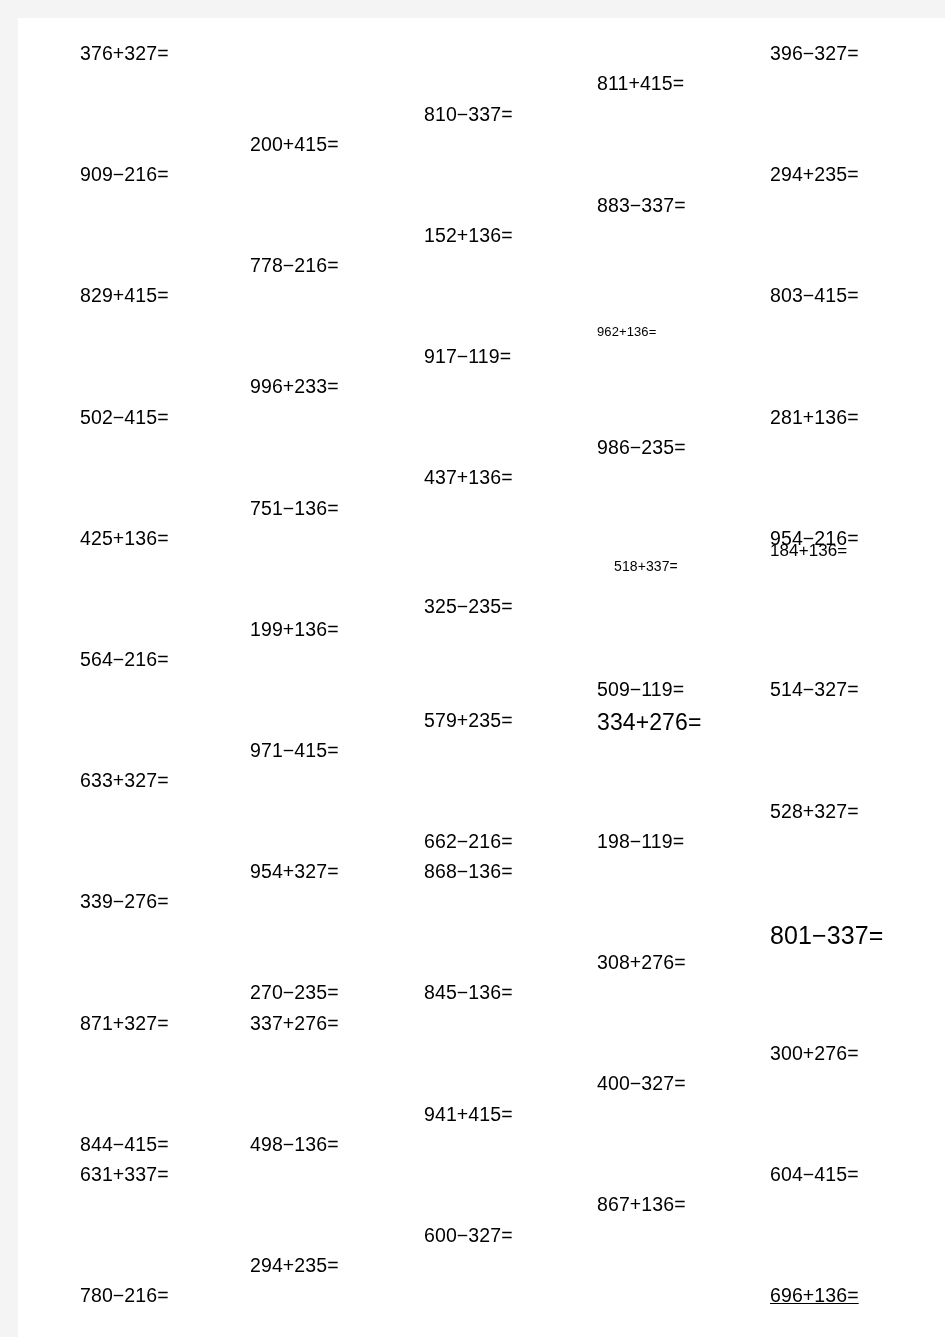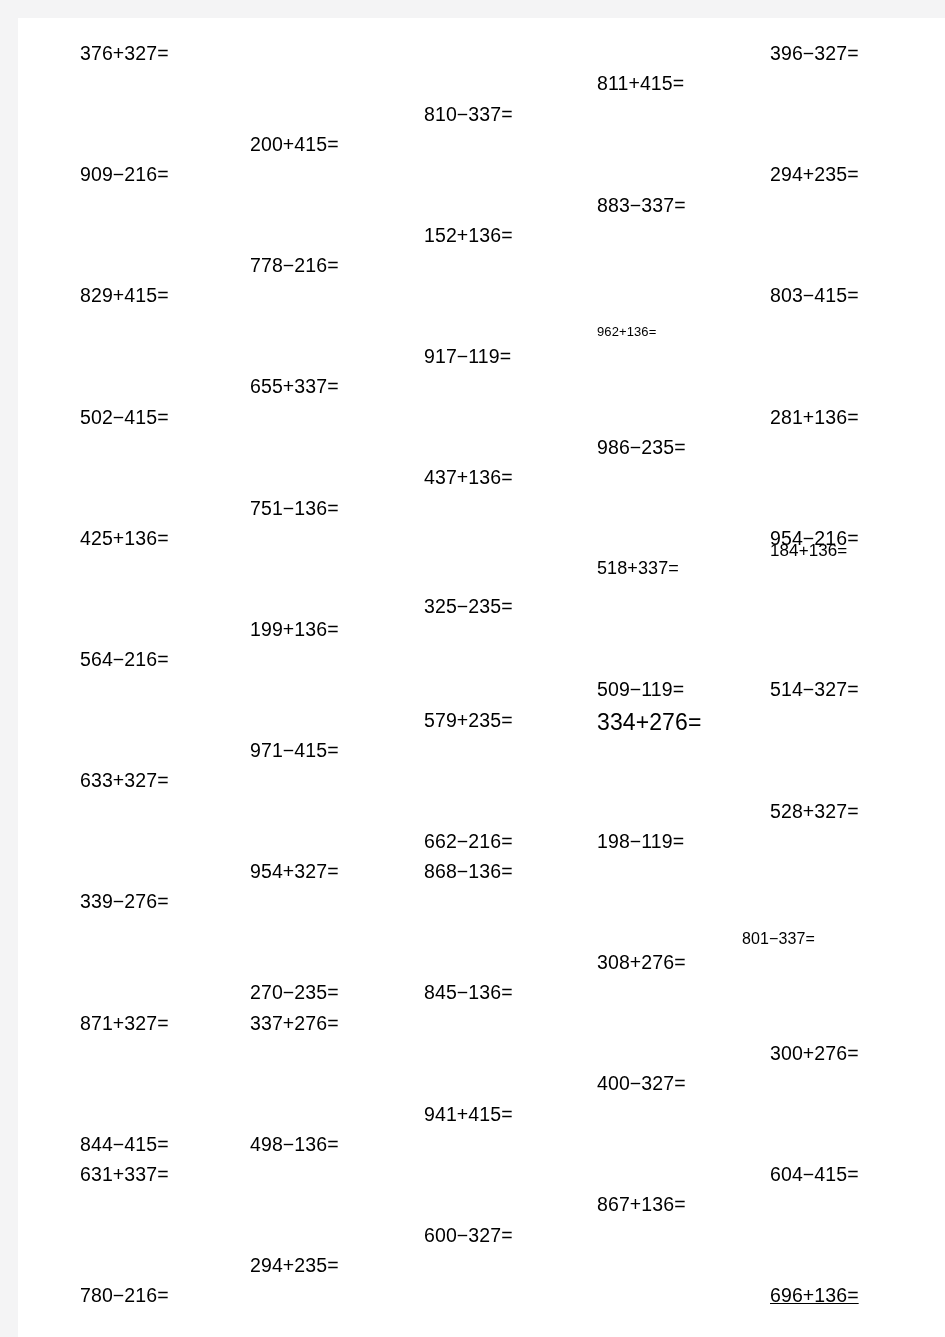--- a/index.html
+++ b/index.html
@@ -59,46 +59,46 @@
       <div class="problem" style="left: 232px; top: 116.9px; font-size: 19.5px;">200+415=</div>
       <div class="problem" style="left: 62px; top: 147.2px; font-size: 19.5px;">909−216=</div>
       <div class="problem" style="left: 752px; top: 147.2px; font-size: 19.5px;">294+235=</div>
       <div class="problem" style="left: 579px; top: 177.5px; font-size: 19.5px;">883−337=</div>
       <div class="problem" style="left: 406px; top: 207.8px; font-size: 19.5px;">152+136=</div>
       <div class="problem" style="left: 232px; top: 238.1px; font-size: 19.5px;">778−216=</div>
       <div class="problem" style="left: 62px; top: 268.4px; font-size: 19.5px;">829+415=</div>
       <div class="problem" style="left: 752px; top: 268.4px; font-size: 19.5px;">803−415=</div>
       <div class="problem" style="left: 579px; top: 298.7px; font-size: 13px; margin-top: 8px;">962+136=</div>
       <div class="problem" style="left: 406px; top: 329px; font-size: 19.5px;">917−119=</div>
-      <div class="problem" style="left: 232px; top: 359.3px; font-size: 19.5px;">655+337=</div>
+      <div class="problem" style="left: 232px; top: 359.3px; font-size: 19.5px;">996+233=</div>
       <div class="problem" style="left: 62px; top: 389.6px; font-size: 19.5px;">502−415=</div>
       <div class="problem" style="left: 752px; top: 389.6px; font-size: 19.5px;">281+136=</div>
       <div class="problem" style="left: 579px; top: 419.9px; font-size: 19.5px;">986−235=</div>
       <div class="problem" style="left: 406px; top: 450.2px; font-size: 19.5px;">437+136=</div>
       <div class="problem" style="left: 232px; top: 480.5px; font-size: 19.5px;">751−136=</div>
       <div class="problem" style="left: 62px; top: 510.8px; font-size: 19.5px;">425+136=</div>
       <div class="problem" style="left: 752px; top: 510.8px; font-size: 19.5px;">954−216=</div>
-      <div class="problem" style="left: 579px; top: 541.1px; font-size: 18px;">518+337=</div>
+      <div class="problem" style="left: 596px; top: 541.1px; font-size: 14px;">518+337=</div>
       <div class="problem" style="left: 752px; top: 524px; font-size: 17px;">184+136=</div>
       <div class="problem" style="left: 406px; top: 571.4px; font-size: 19.5px; margin-top: 8px;">325−235=</div>
       <div class="problem" style="left: 232px; top: 601.7px; font-size: 19.5px;">199+136=</div>
       <div class="problem" style="left: 62px; top: 632px; font-size: 19.5px;">564−216=</div>
       <div class="problem" style="left: 579px; top: 662.3px; font-size: 19.5px;">509−119=</div>
       <div class="problem" style="left: 752px; top: 662.3px; font-size: 19.5px;">514−327=</div>
       <div class="problem" style="left: 406px; top: 692.6px; font-size: 19.5px;">579+235=</div>
       <div class="problem" style="left: 579px; top: 692.6px; font-size: 23px;">334+276=</div>
       <div class="problem" style="left: 232px; top: 722.9px; font-size: 19.5px;">971−415=</div>
       <div class="problem" style="left: 62px; top: 753.2px; font-size: 19.5px;">633+327=</div>
       <div class="problem" style="left: 752px; top: 783.5px; font-size: 19.5px;">528+327=</div>
       <div class="problem" style="left: 406px; top: 813.8px; font-size: 19.5px;">662−216=</div>
       <div class="problem" style="left: 579px; top: 813.8px; font-size: 19.5px;">198−119=</div>
       <div class="problem" style="left: 232px; top: 844.1px; font-size: 19.5px;">954+327=</div>
       <div class="problem" style="left: 406px; top: 844.1px; font-size: 19.5px;">868−136=</div>
       <div class="problem" style="left: 62px; top: 874.4px; font-size: 19.5px;">339−276=</div>
-      <div class="problem" style="left: 724px; top: 904.7px; font-size: 16px; margin-top: 8px;">801−337=</div>
+      <div class="problem" style="left: 752px; top: 904.7px; font-size: 25px;">801−337=</div>
       <div class="problem" style="left: 579px; top: 935px; font-size: 19.5px;">308+276=</div>
       <div class="problem" style="left: 232px; top: 965.3px; font-size: 19.5px;">270−235=</div>
       <div class="problem" style="left: 406px; top: 965.3px; font-size: 19.5px;">845−136=</div>
       <div class="problem" style="left: 62px; top: 995.6px; font-size: 19.5px;">871+327=</div>
       <div class="problem" style="left: 232px; top: 995.6px; font-size: 19.5px;">337+276=</div>
       <div class="problem" style="left: 752px; top: 1025.9px; font-size: 19.5px;">300+276=</div>
       <div class="problem" style="left: 579px; top: 1056.2px; font-size: 19.5px;">400−327=</div>
       <div class="problem" style="left: 406px; top: 1086.5px; font-size: 19.5px;">941+415=</div>
       <div class="problem" style="left: 62px; top: 1116.8px; font-size: 19.5px;">844−415=</div>
       <div class="problem" style="left: 232px; top: 1116.8px; font-size: 19.5px;">498−136=</div>

